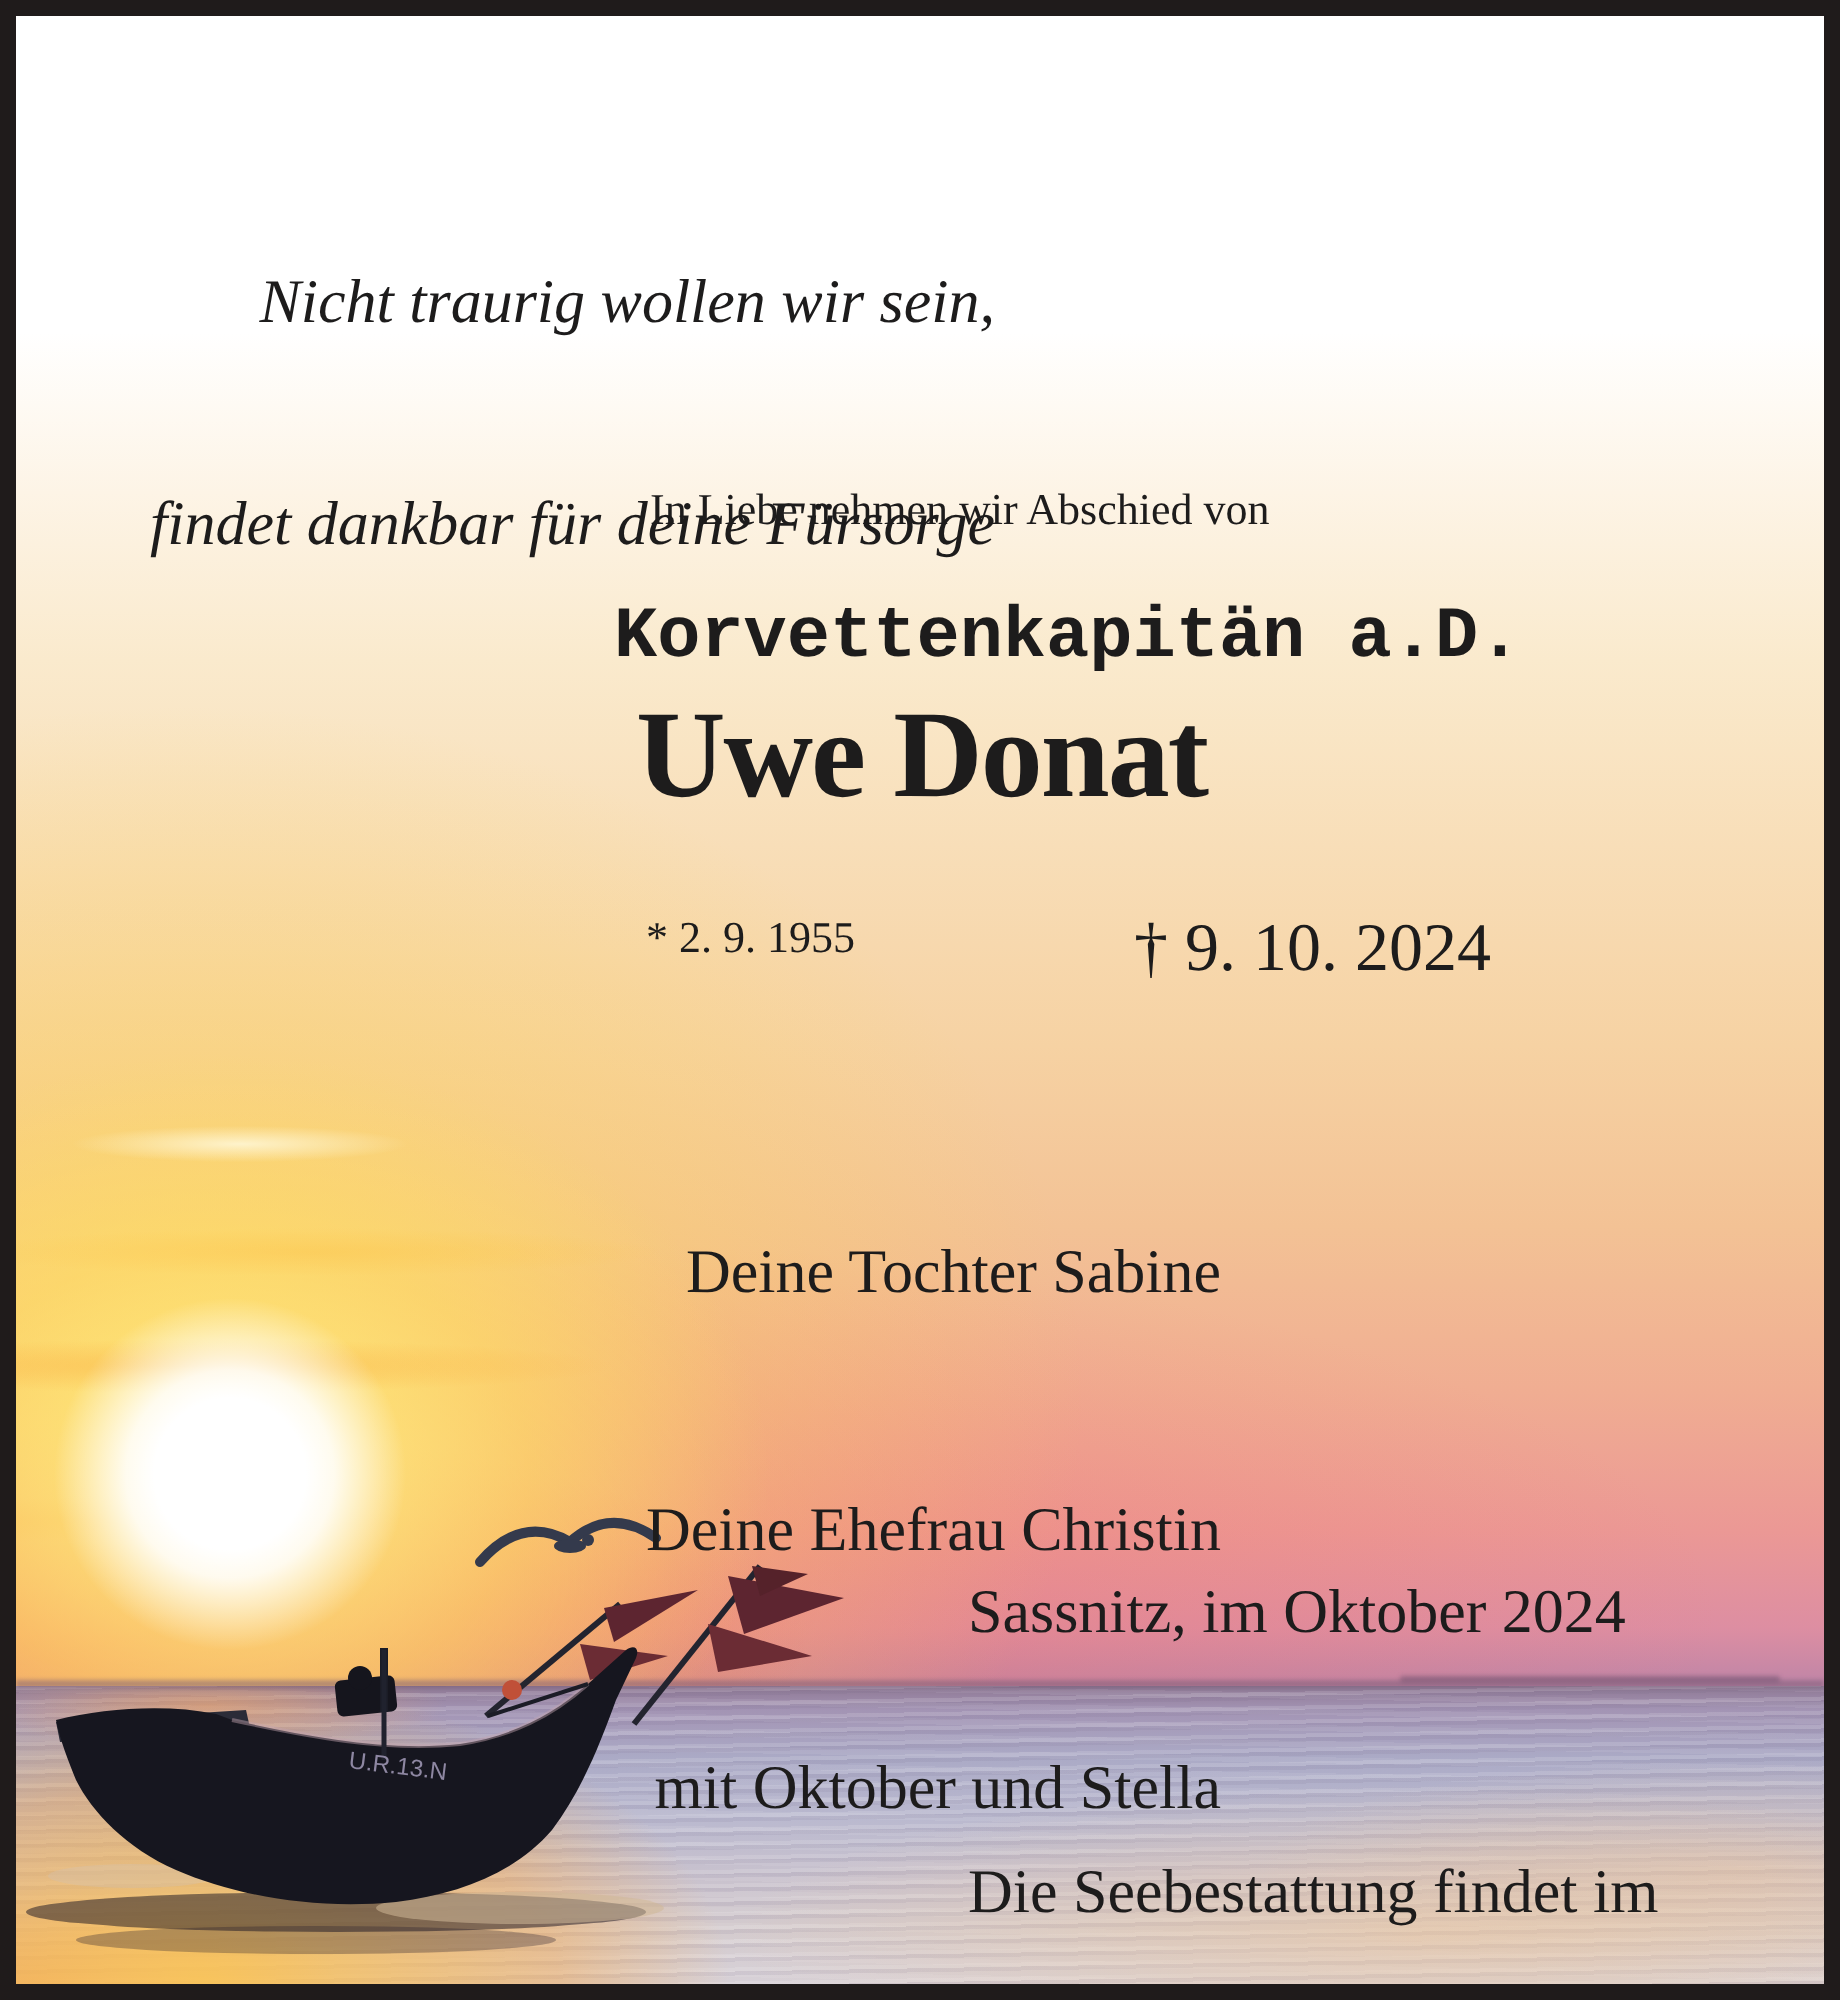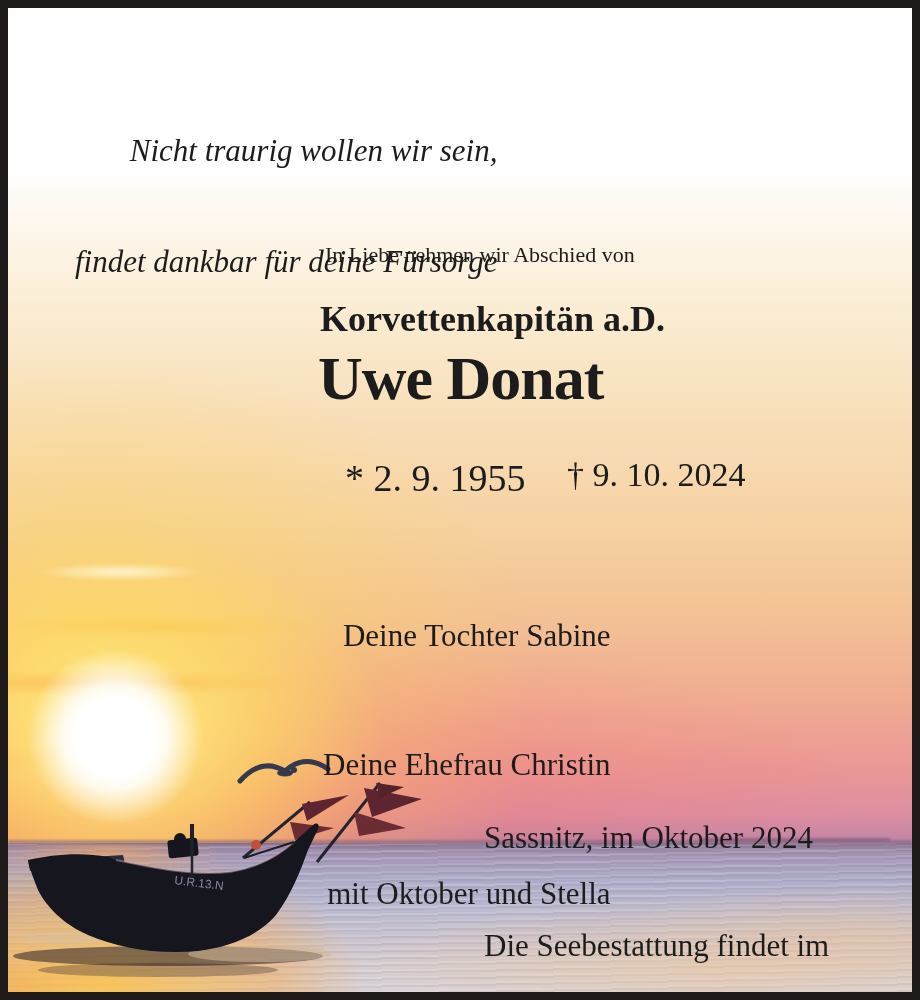--- a/index.html
+++ b/index.html
@@ -44,26 +44,26 @@
   .horizon-specks{
     position:absolute;left:700px;top:838px;width:190px;height:3px;
     background:rgba(86,66,92,.4);filter:blur(1px);border-radius:2px;
   }
   
   .boat-scene{position:absolute;left:8px;top:740px;width:452px;height:252px;}
   
   .txt{position:absolute;white-space:pre;text-align:right;}
   .poem{left:75px;top:58px;font-style:italic;font-size:31px;line-height:37px;}
   .intro{left:325px;top:242px;font-size:22px;}
-  .rank{left:320px;top:298px;font-size:36px;font-weight:bold;}
+  .rank{left:307px;top:298px;font-size:36px;font-weight:bold;font-family:Liberation Mono, monospace;}
   .name{left:318px;top:347px;font-size:62px;font-weight:bold;line-height:1;margin:0;letter-spacing:-1px;}
-  .birth{left:323px;top:456px;font-size:38px;margin-left:22px;}
+  .birth{left:323px;top:456px;font-size:22px;}
   .death{left:567px;top:456px;font-size:34px;}
   .mourners{left:323px;top:528px;font-size:31px;line-height:43px;}
-  .place{left:484px;top:788px;font-size:31px;margin-top:32px;}
+  .place{left:484px;top:788px;font-size:31px;}
   .burial{left:484px;top:853px;font-size:31px;line-height:37px;}
   
   .frame{
     position:absolute;inset:0;border:8px solid #1f1b1b;pointer-events:none;z-index:50;
   }
 </style>
 </head>
 <body>
 
 <div class="page">

